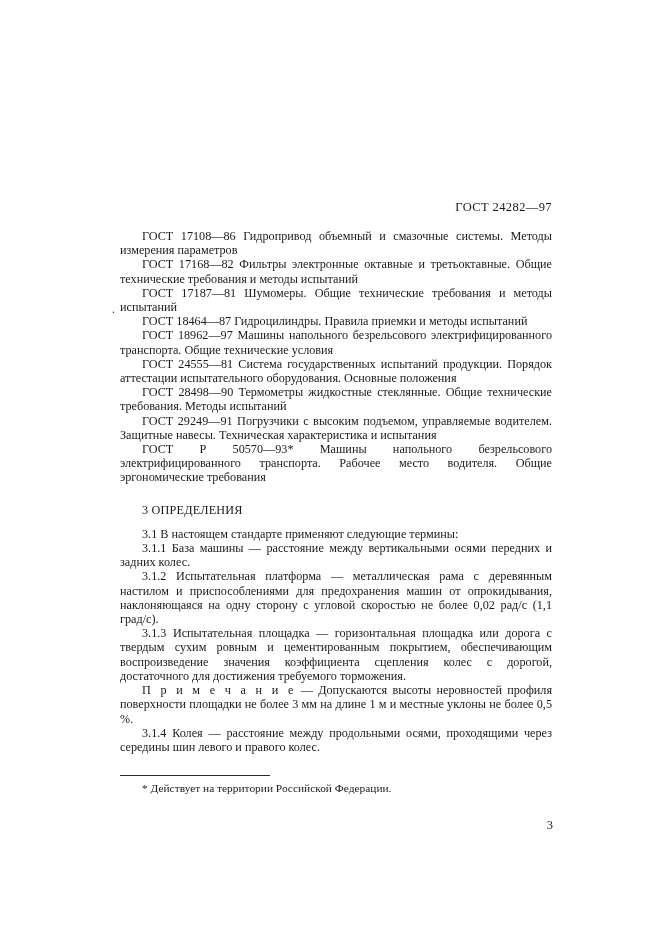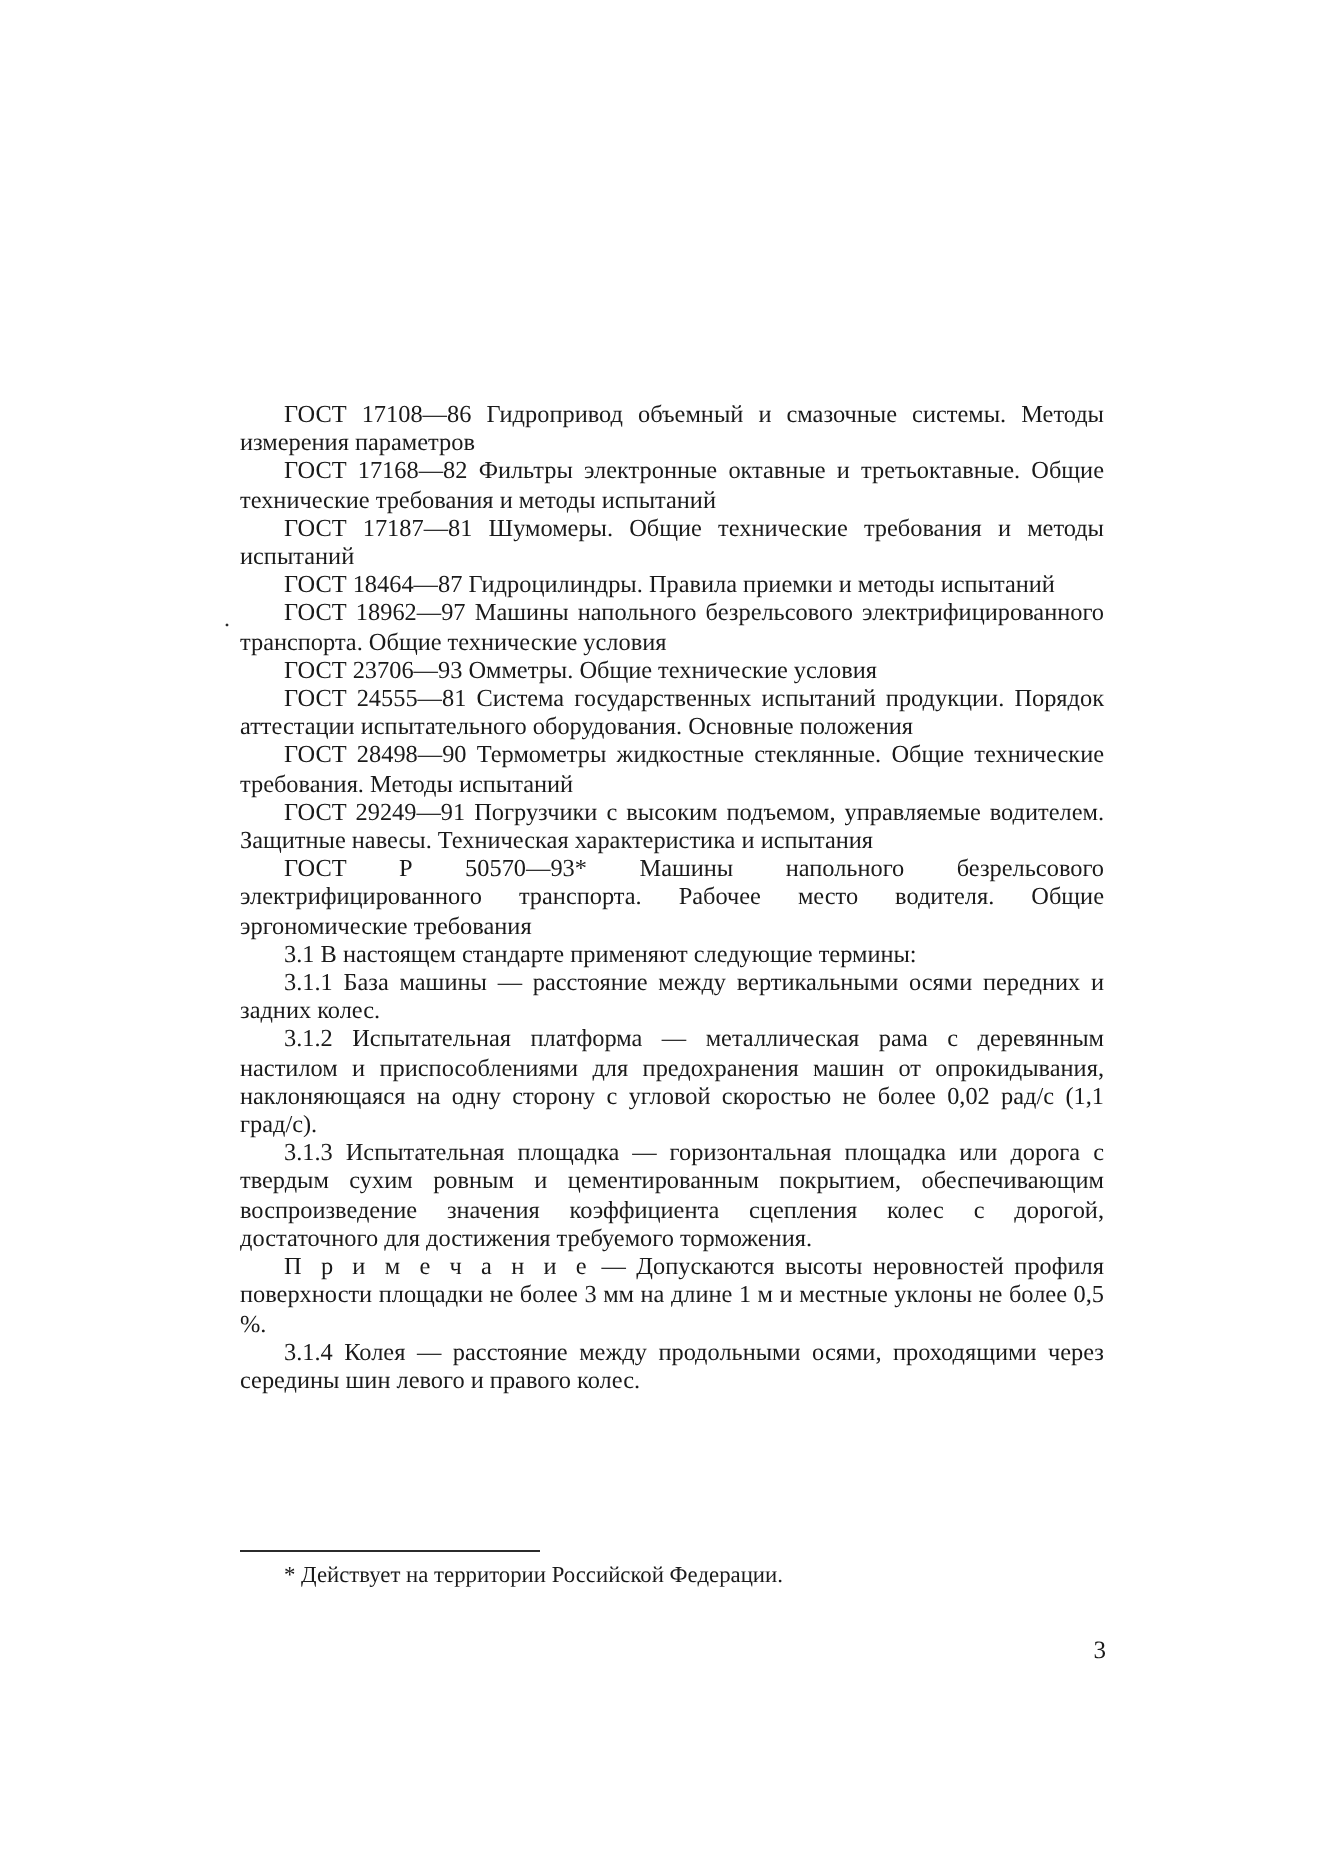--- a/index.html
+++ b/index.html
@@ -87,32 +87,33 @@
 </style>
 </head>
 <body>
 
 <div class="page">
 
   <div class="left-dot">.</div>
 
   <div class="content">
 
+    <div class="doc-header">ГОСТ 24282—97</div>
 
     <p class="para">ГОСТ 17108—86 Гидропривод объемный и смазочные системы. Методы измерения параметров</p>
     <p class="para">ГОСТ 17168—82 Фильтры электронные октавные и третьоктавные. Общие технические требования и методы испытаний</p>
     <p class="para">ГОСТ 17187—81 Шумомеры. Общие технические требования и методы испытаний</p>
     <p class="para">ГОСТ 18464—87 Гидроцилиндры. Правила приемки и методы испытаний</p>
     <p class="para">ГОСТ 18962—97 Машины напольного безрельсового электрифицированного транспорта. Общие технические условия</p>
-    <p class="para">ГОСТ 23706—93 Омметры. Общие технические условия</p>
     <p class="para">ГОСТ 24555—81 Система государственных испытаний продукции. Порядок аттестации испытательного оборудования. Основные положения</p>
     <p class="para">ГОСТ 28498—90 Термометры жидкостные стеклянные. Общие технические требования. Методы испытаний</p>
     <p class="para">ГОСТ 29249—91 Погрузчики с высоким подъемом, управляемые водителем. Защитные навесы. Техническая характеристика и испытания</p>
     <p class="para">ГОСТ Р 50570—93* Машины напольного безрельсового электрифицированного транспорта. Рабочее место водителя. Общие эргономические требования</p>
 
+    <div class="section-title">3 ОПРЕДЕЛЕНИЯ</div>
 
     <p class="para">3.1 В настоящем стандарте применяют следующие термины:</p>
 
     <p class="para small-gap"><span>3.1.1</span> <b class="term">База машины</b><span> — расстояние между вертикальными осями передних и задних колес.</span></p>
 
     <p class="para small-gap"><span>3.1.2</span> <b class="term">Испытательная платформа</b><span> — металлическая рама с деревянным настилом и приспособлениями для предохранения машин от опрокидывания, наклоняющаяся на одну сторону с угловой скоростью не более 0,02 рад/с (1,1 град/с).</span></p>
 
     <p class="para small-gap"><span>3.1.3</span> <b class="term">Испытательная площадка</b><span> — горизонтальная площадка или дорога с твердым сухим ровным и цементированным покрытием, обеспечивающим воспроизведение значения коэффициента сцепления колес с дорогой, достаточного для достижения требуемого торможения.</span></p>
 
     <p class="para note"><span class="spaced">П р и м е ч а н и е</span><span> — Допускаются высоты неровностей профиля поверхности площадки не более 3 мм на длине 1 м и местные уклоны не более 0,5 %.</span></p>

